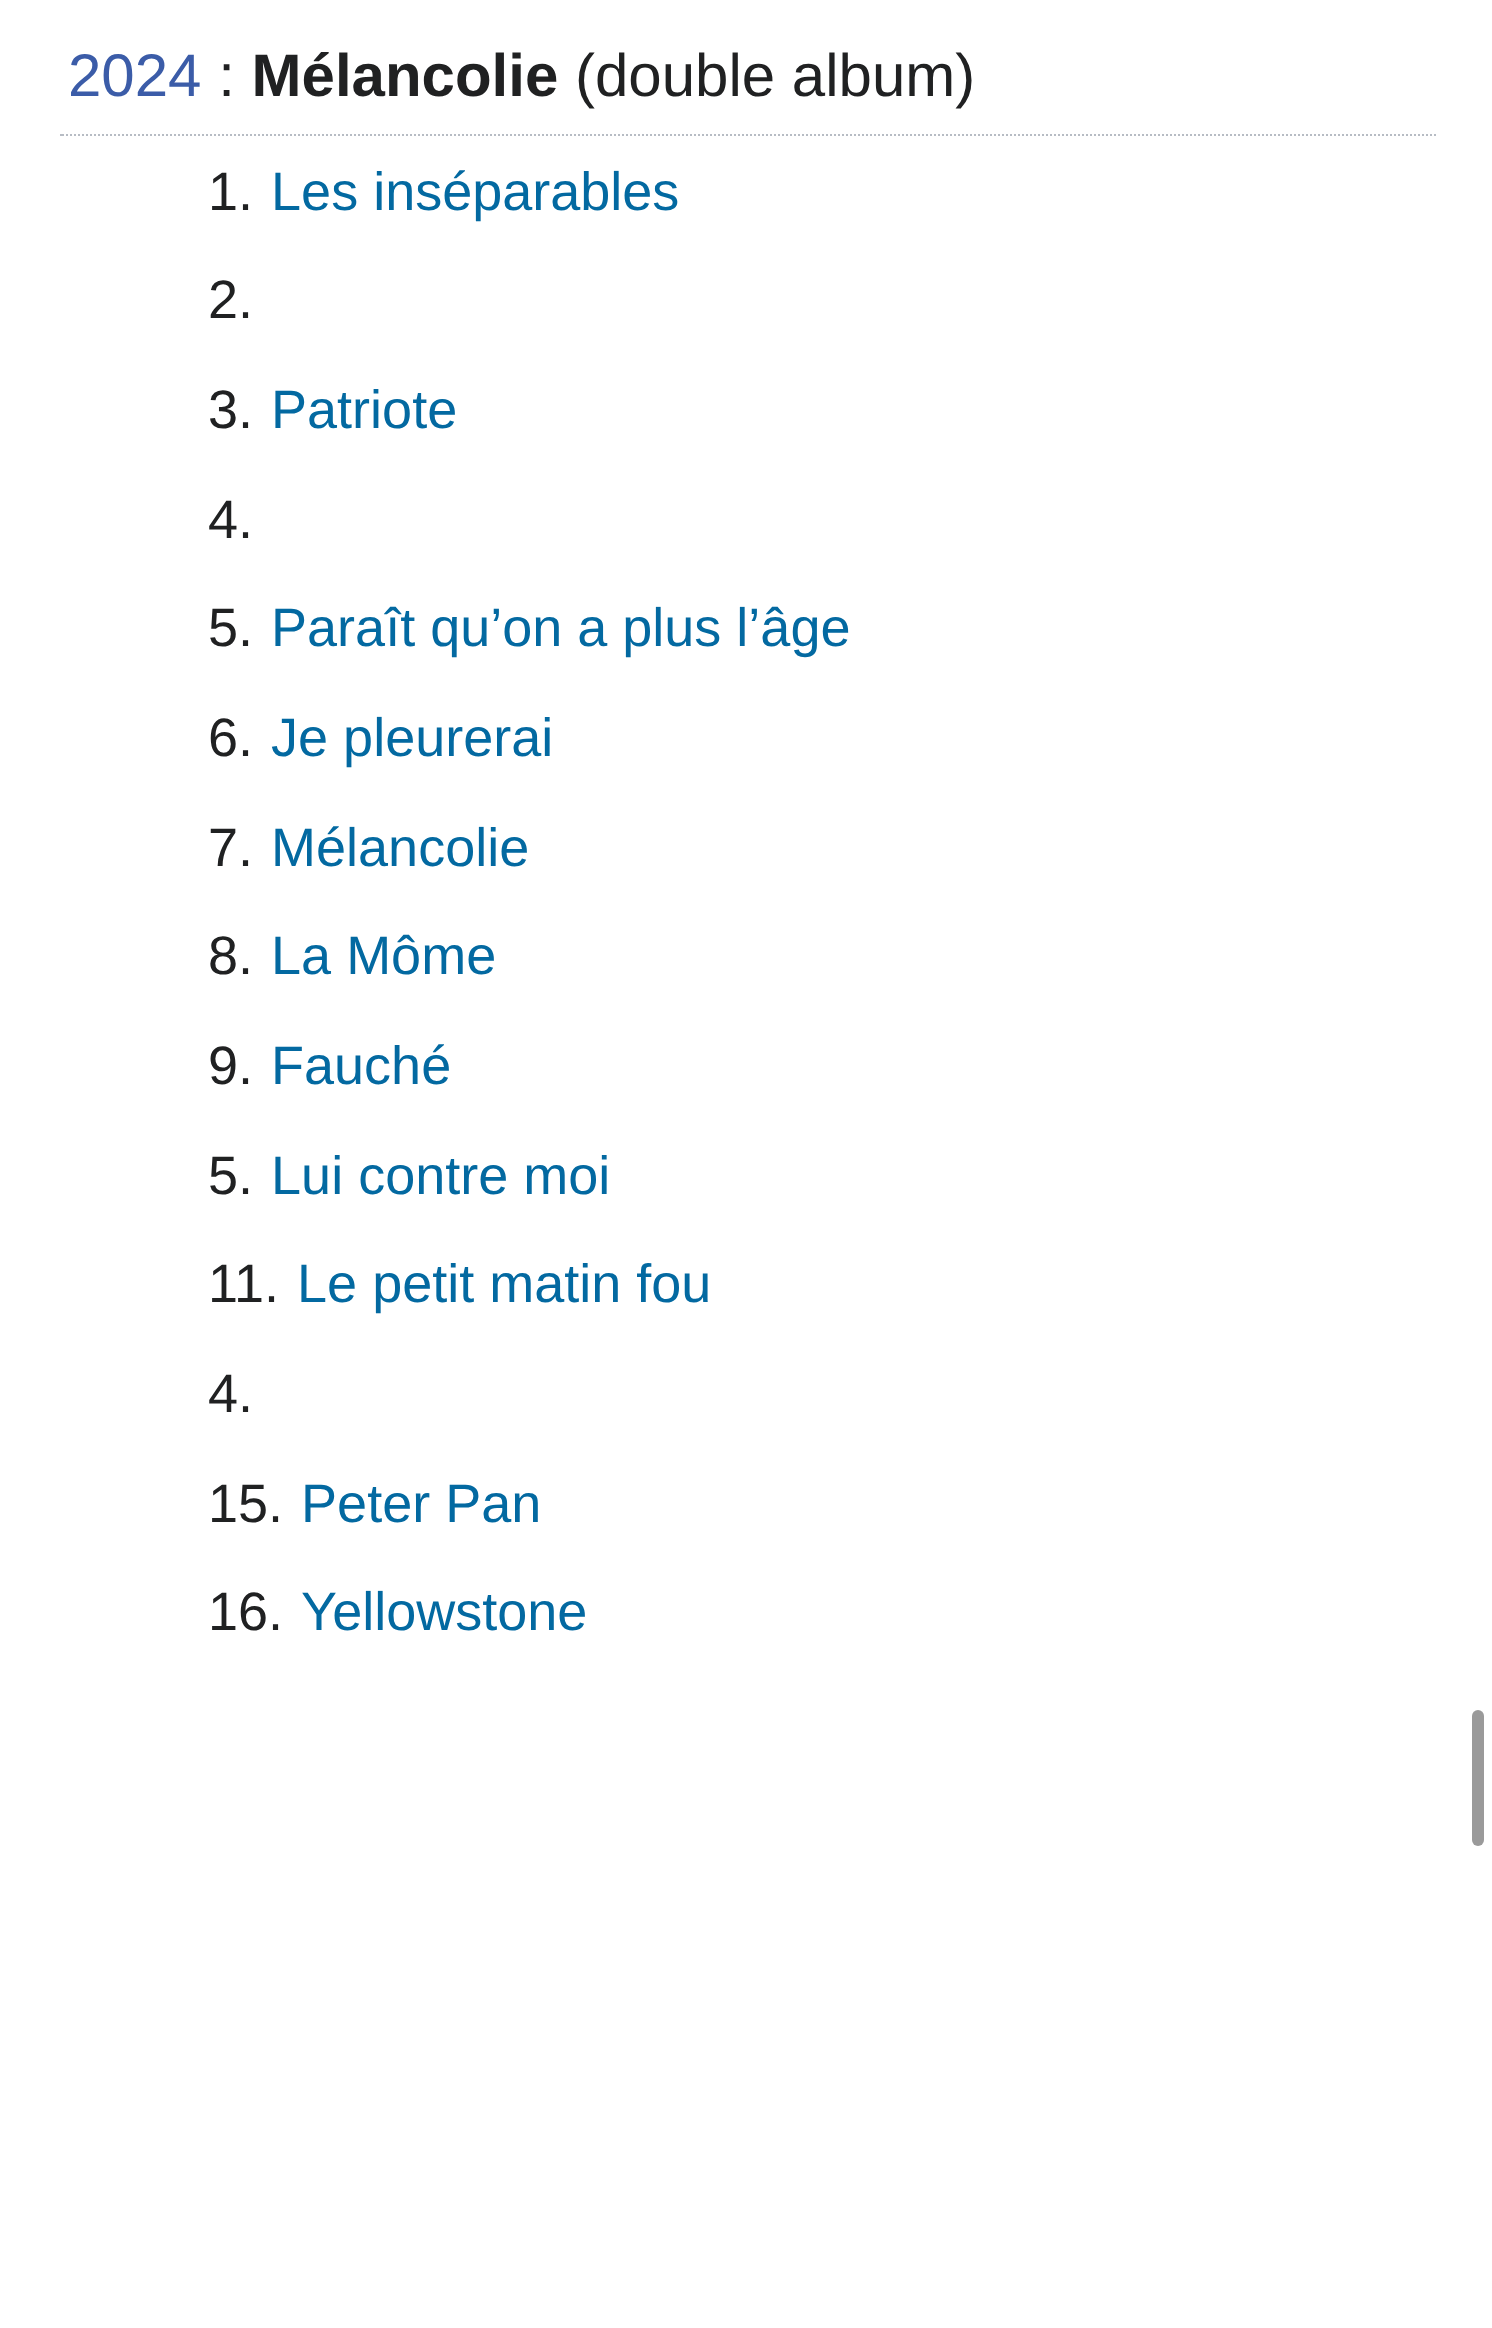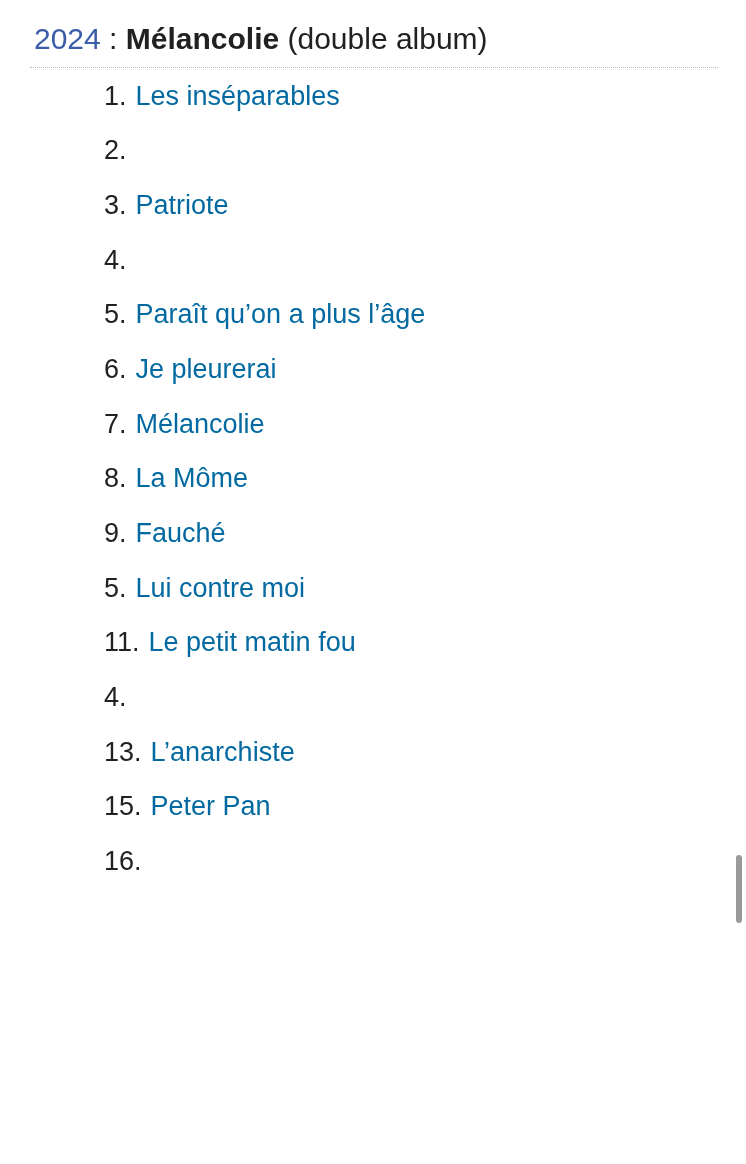--- a/index.html
+++ b/index.html
@@ -130,27 +130,24 @@
         <span class="title">Lui contre moi</span>
       </li>
     <li>
         <span class="num">11.</span>
         <span class="title">Le petit matin fou</span>
       </li>
     <li>
         <span class="num">4.</span>
       </li>
     <li>
-        <span class="num">13.</span>
-        <span class="title">L’anarchiste</span>
-      </li>
-    <li>
         <span class="num">15.</span>
         <span class="title">Peter Pan</span>
       </li>
     <li>
         <span class="num">16.</span>
+        <span class="title">Yellowstone</span>
       </li>
   </ol>
 
   <div class="scrollbar"></div>
 
 </div>
 
 </body></html>

